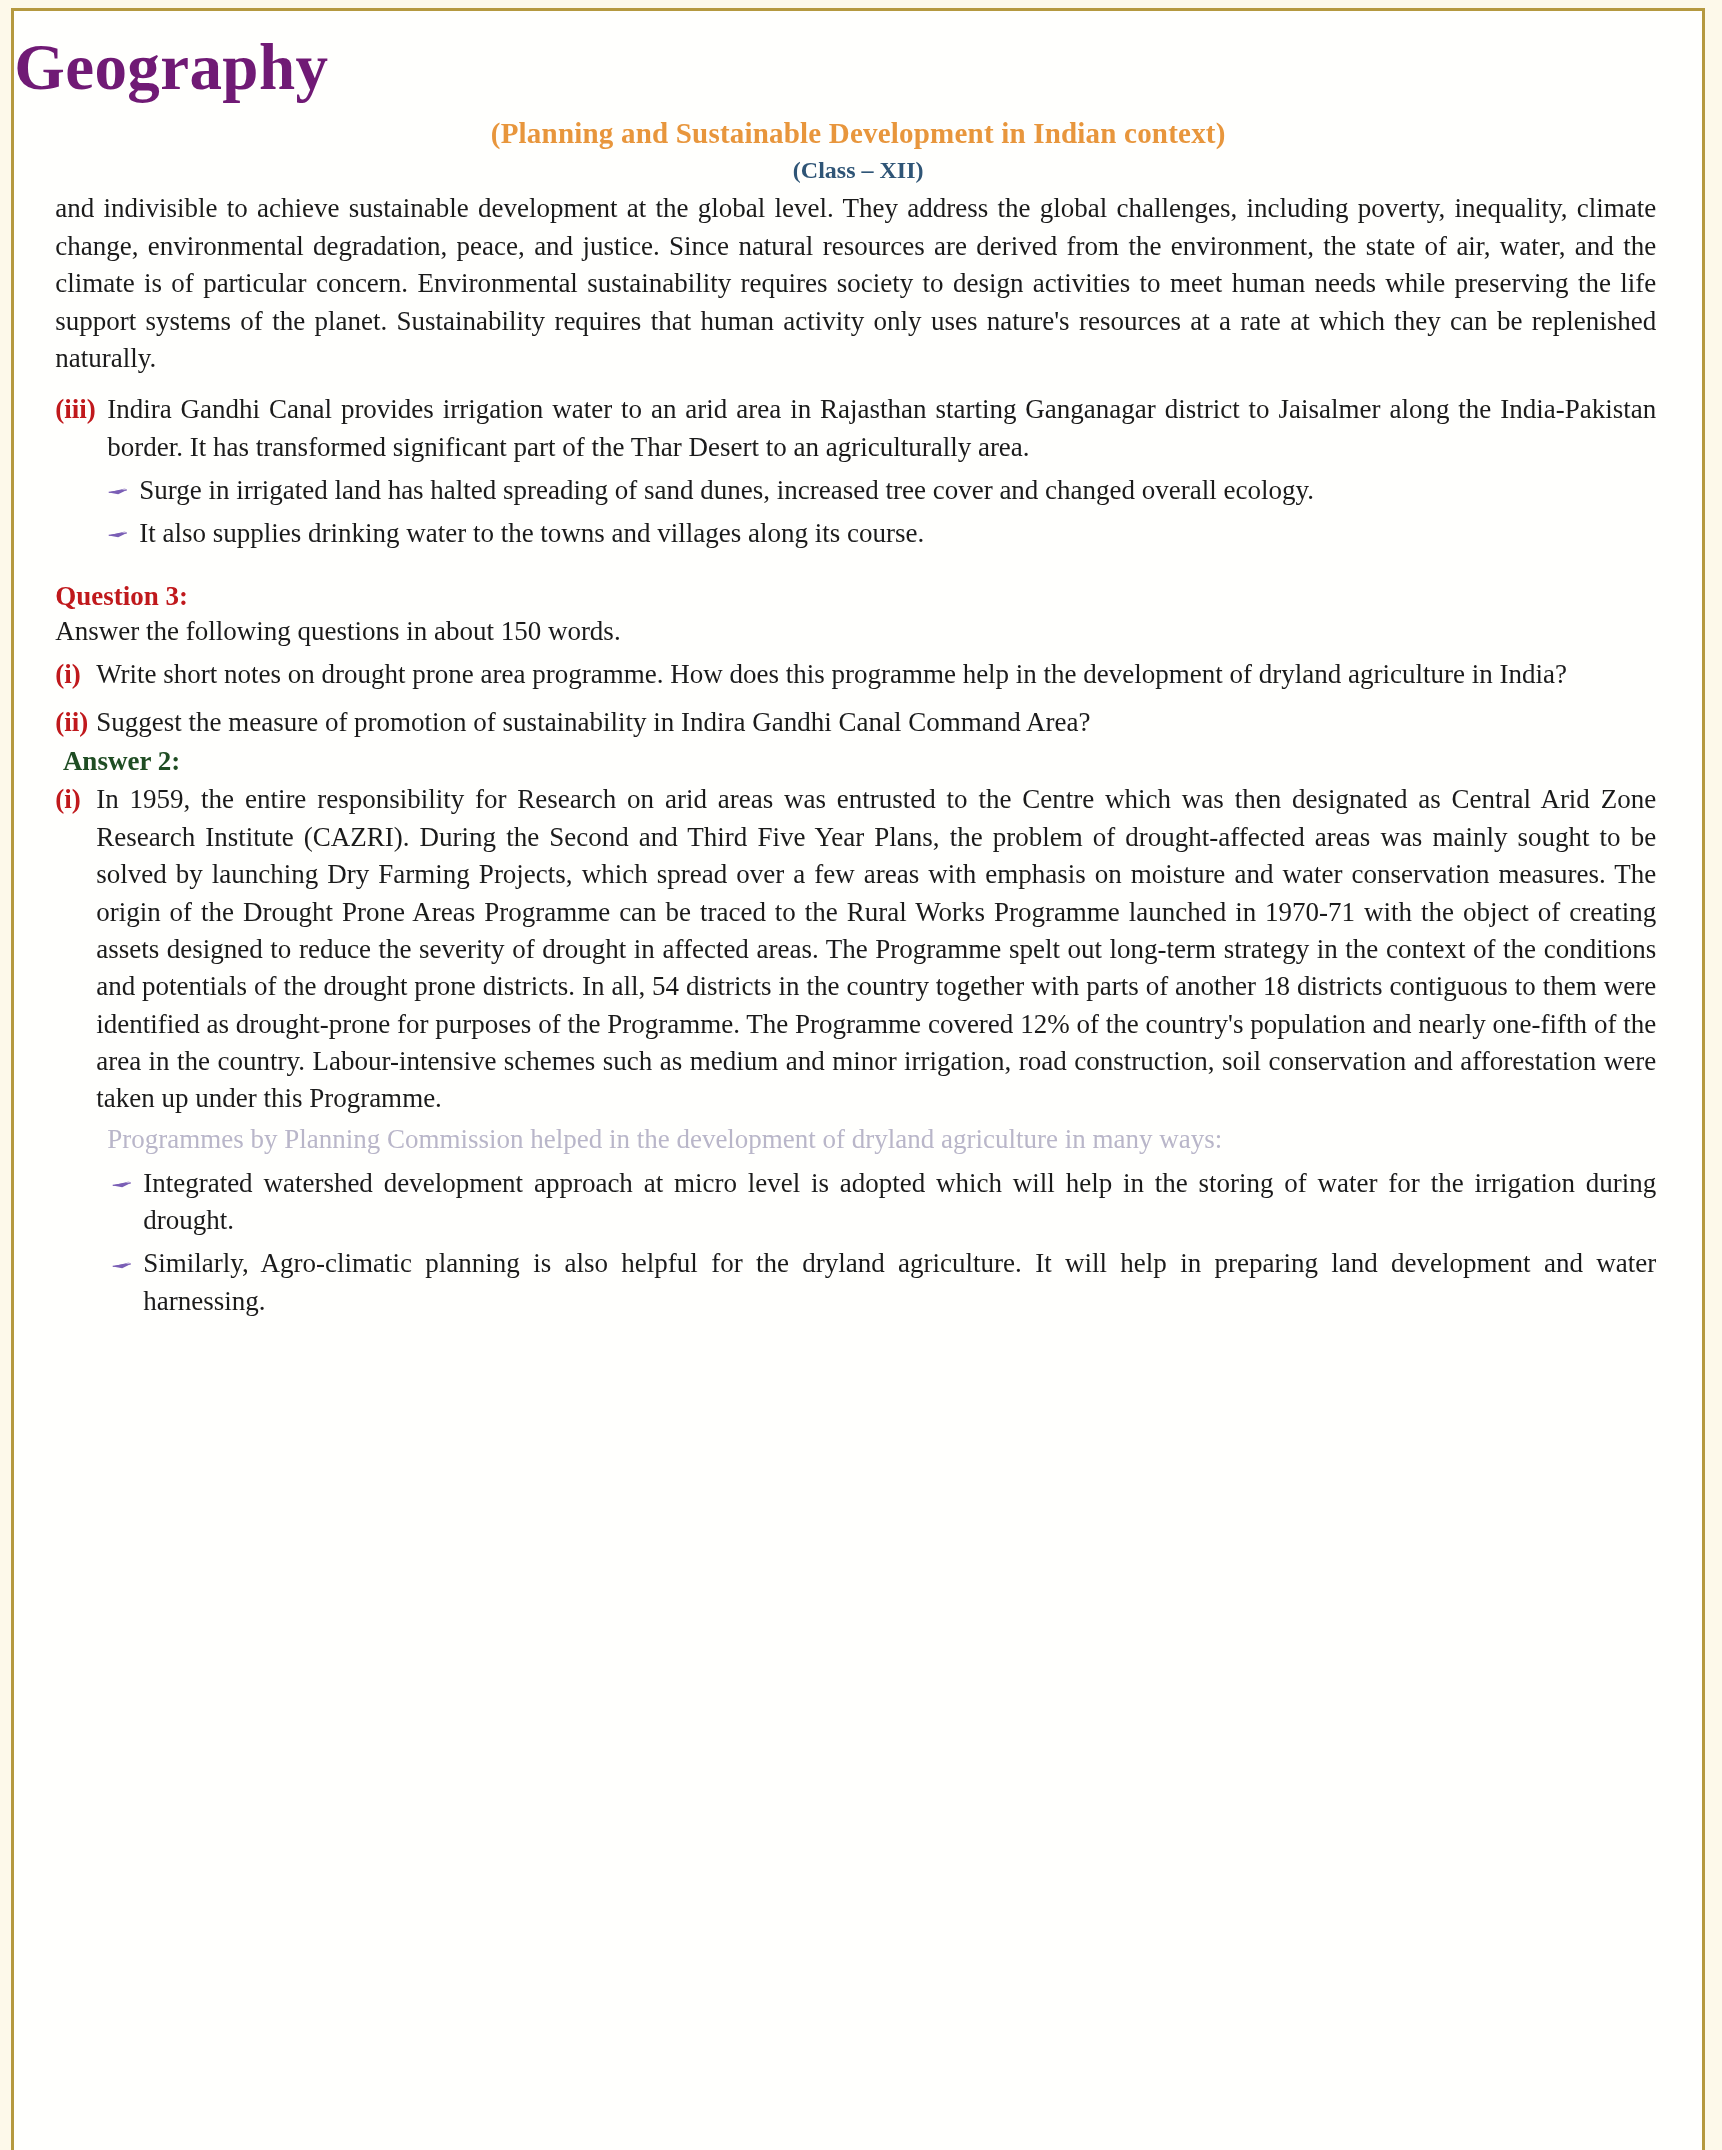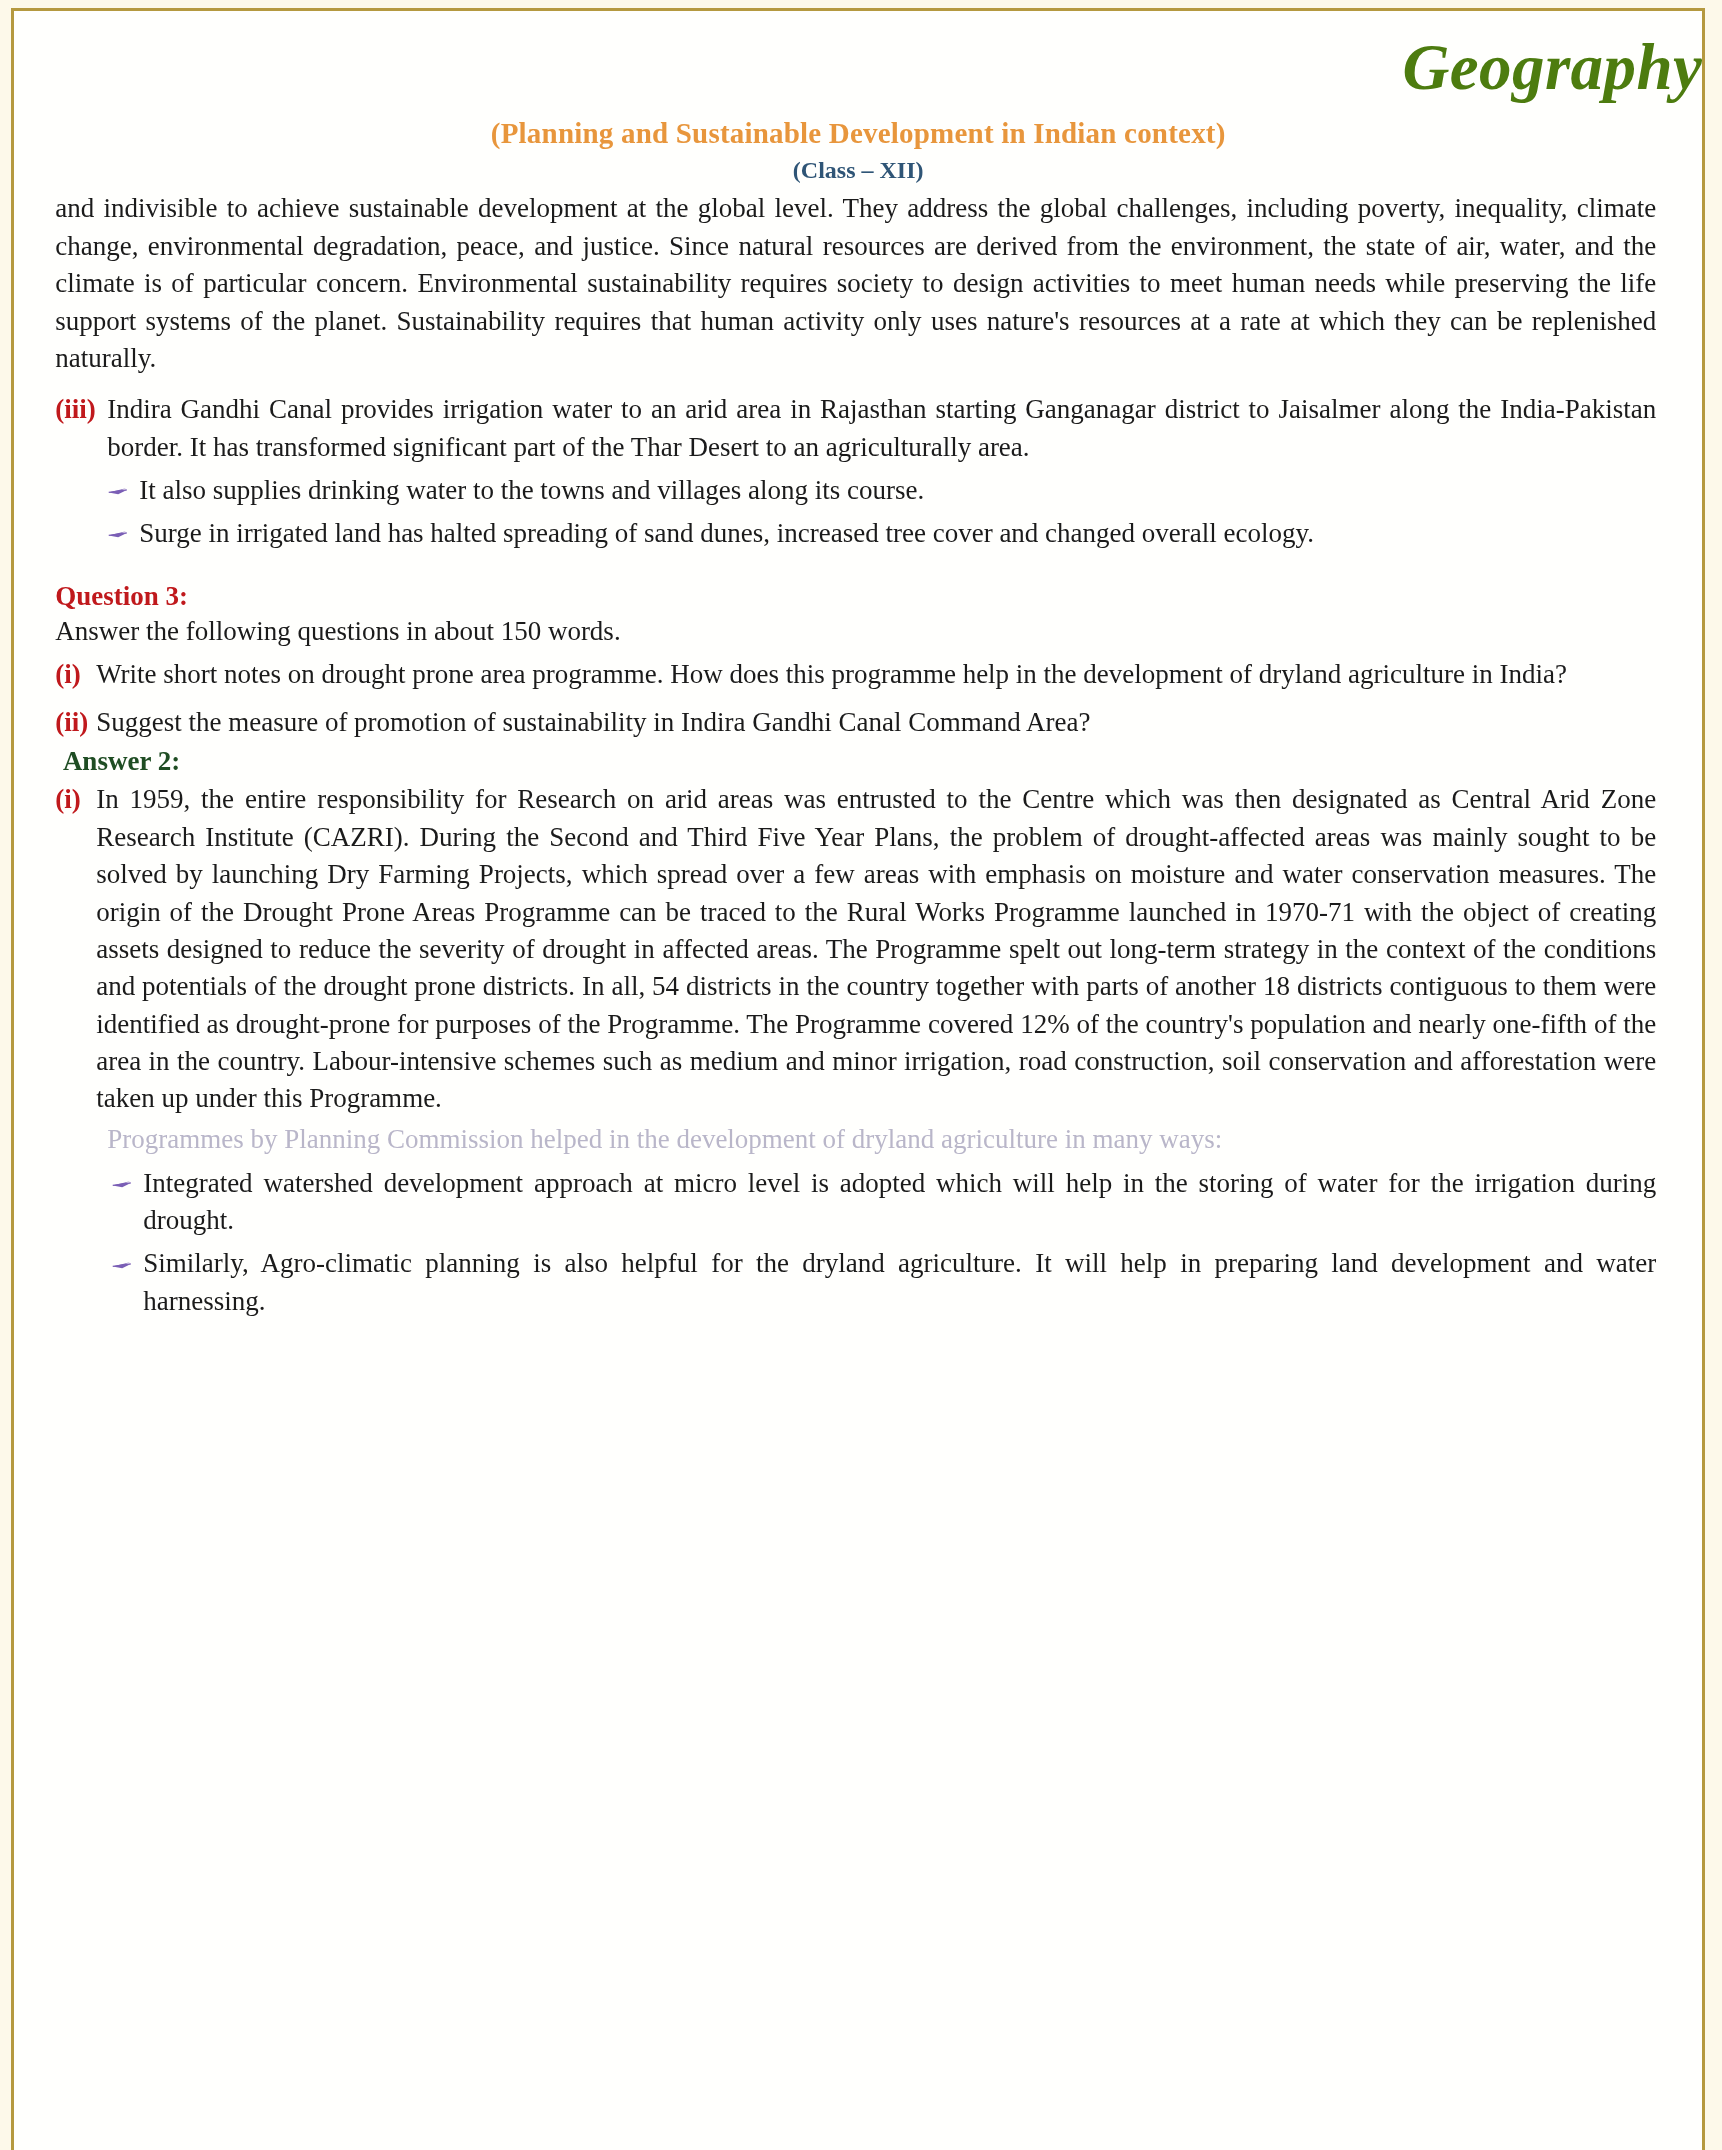--- a/index.html
+++ b/index.html
@@ -27,26 +27,25 @@
   .page-inner {
     position: relative;
     width: 100%;
     height: 100%;
     padding: 0 0 0 0;
     box-sizing: border-box;
   }
 
   
   .doc-title {
-    text-align: right;
-    font-family: "Liberation Serif", serif;
-    font-style: italic;
+    text-align: left;
+    font-family: "Liberation Serif", serif;
     font-weight: bold;
     font-size: 65px;
-    color: #4d7c0f;
+    color: #701a75;
     line-height: 1.0;
     margin: 24px 0 0 0;
     letter-spacing: 0.4px;
   }
 
   .subtitle-block {
     text-align: center;
     margin-top: 15.5px;
   }
   .subtitle-line {
@@ -186,30 +185,30 @@
       </div>
 
       <ul class="bullet-list indent-1">
         <li class="bullet">
           <span class="arrow">
             <svg width="22.4" height="13.8" viewBox="0 0 52 32">
               <path d="M4 22 L44 12 L30 18 L46 16 L26 26 Z" fill="#7b5fb5"></path>
               <path d="M4 22 L46 16" stroke="#7b5fb5" stroke-width="3" fill="none"></path>
             </svg>
           </span>
+          <span class="btext">Surge in irrigated land has halted spreading of sand dunes, increased tree cover and changed overall ecology.</span>
+        </li>
+        <li class="bullet">
+          <span class="arrow">
+            <svg width="22.4" height="13.8" viewBox="0 0 52 32">
+              <path d="M4 22 L44 12 L30 18 L46 16 L26 26 Z" fill="#7b5fb5"></path>
+              <path d="M4 22 L46 16" stroke="#7b5fb5" stroke-width="3" fill="none"></path>
+            </svg>
+          </span>
           <span class="btext">It also supplies drinking water to the towns and villages along its course.</span>
-        </li>
-        <li class="bullet">
-          <span class="arrow">
-            <svg width="22.4" height="13.8" viewBox="0 0 52 32">
-              <path d="M4 22 L44 12 L30 18 L46 16 L26 26 Z" fill="#7b5fb5"></path>
-              <path d="M4 22 L46 16" stroke="#7b5fb5" stroke-width="3" fill="none"></path>
-            </svg>
-          </span>
-          <span class="btext">Surge in irrigated land has halted spreading of sand dunes, increased tree cover and changed overall ecology.</span>
         </li>
       </ul>
 
       <div class="q-heading">Question 3:</div>
       <p class="para" style="margin-top:1.7px;">Answer the following questions in about 150 words.</p>
 
       <div class="num-item" style="margin-top:5.2px;">
         <span class="marker mk-i">(i)</span>
         <span class="body">Write short notes on drought prone area programme. How does this programme help in the development of dryland agriculture in India?</span>
       </div>

